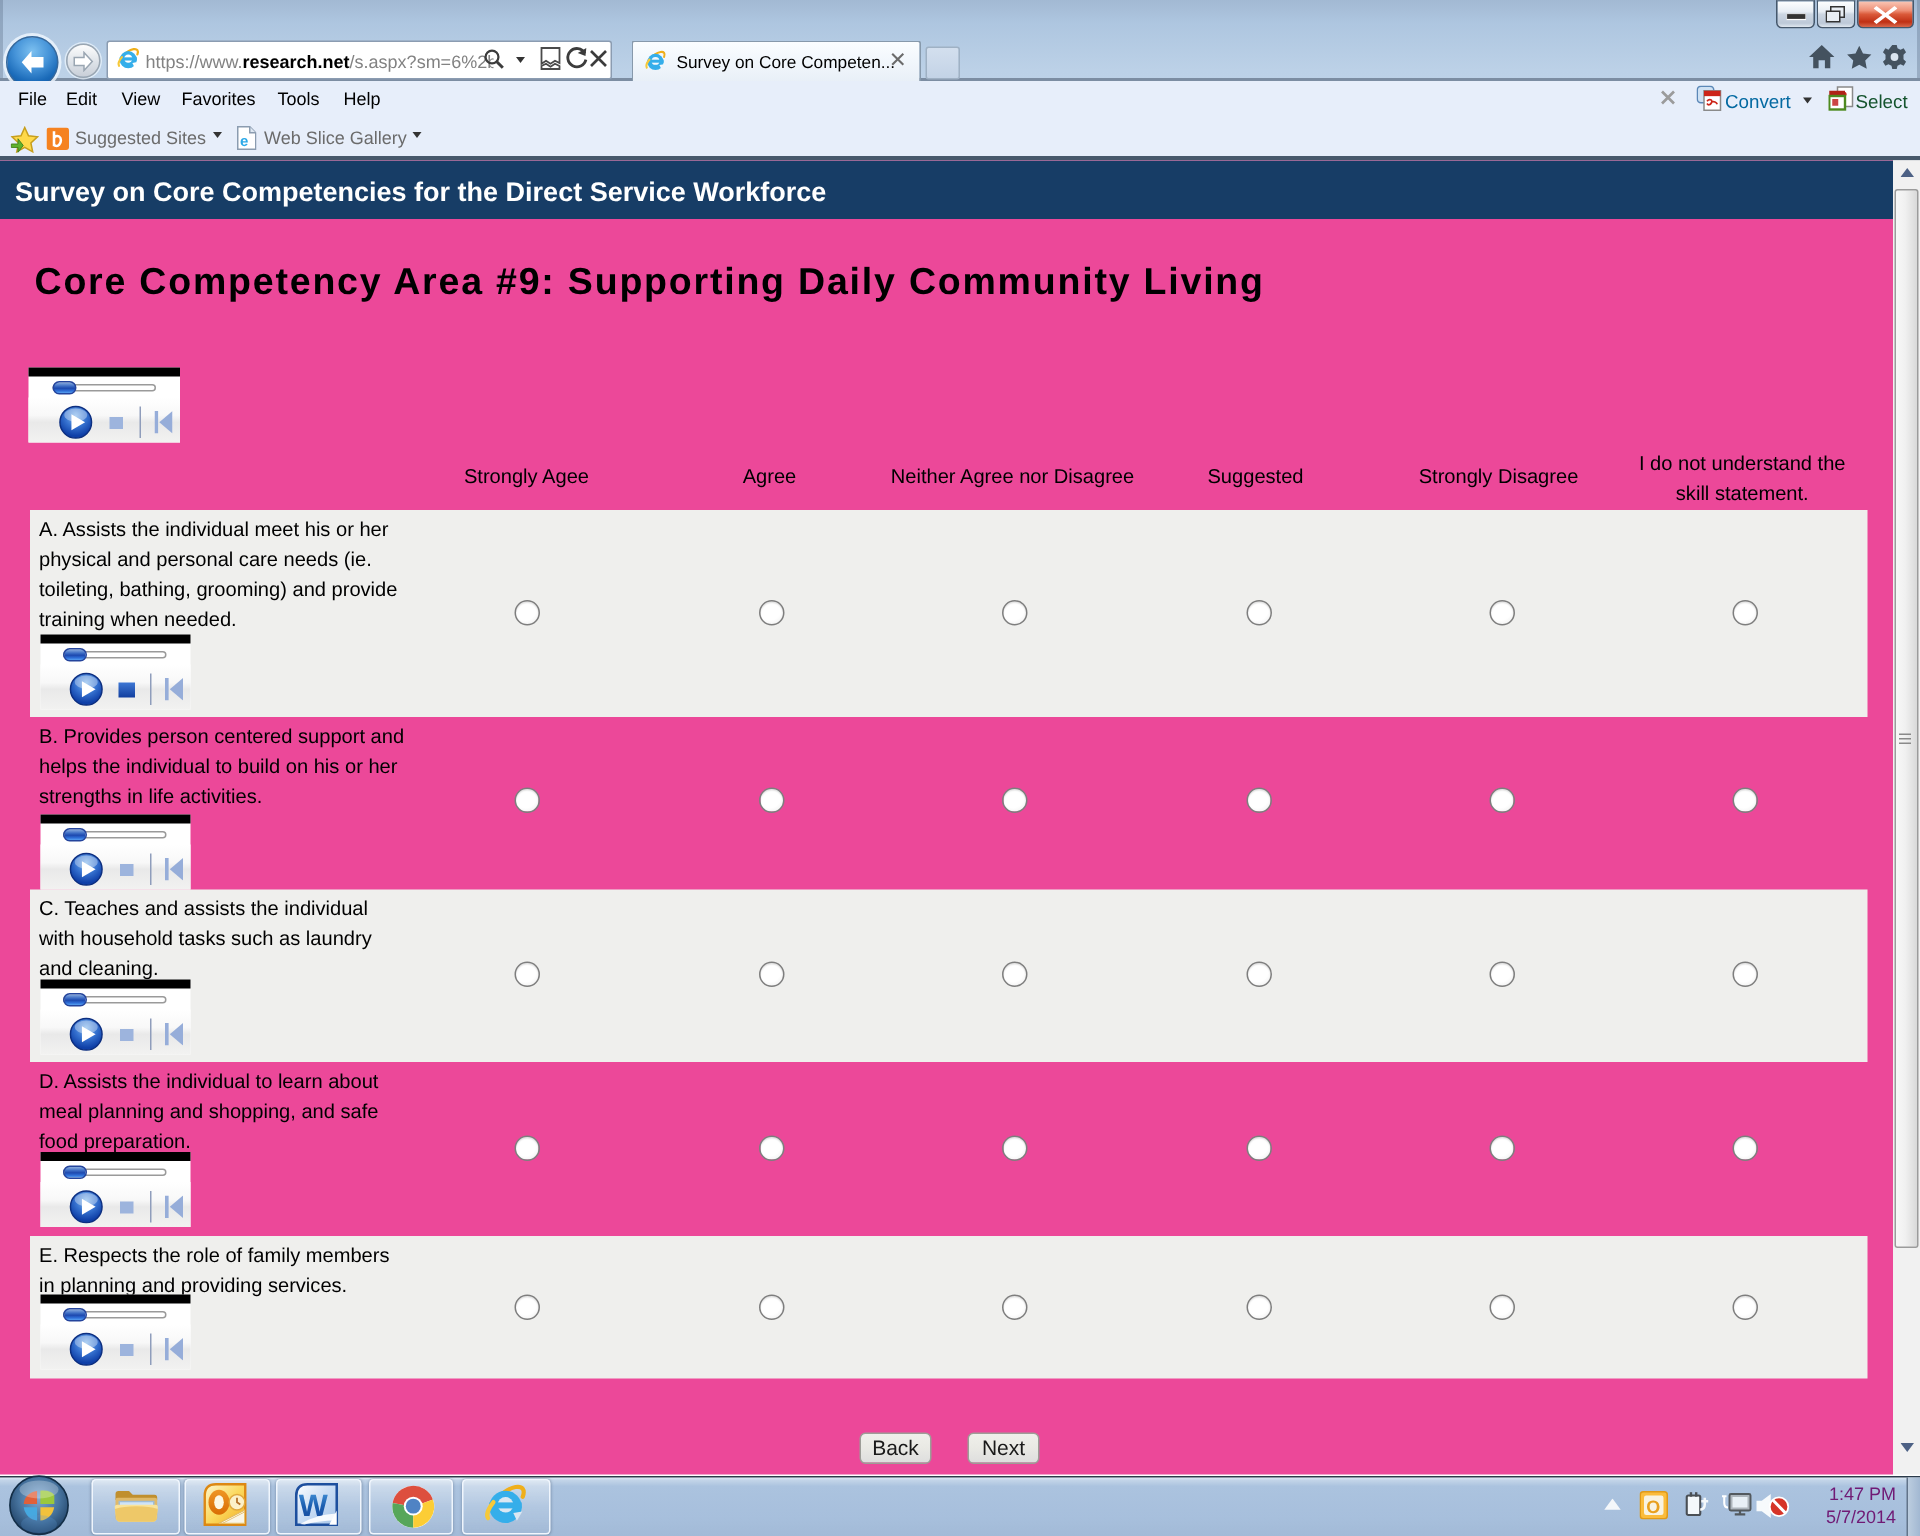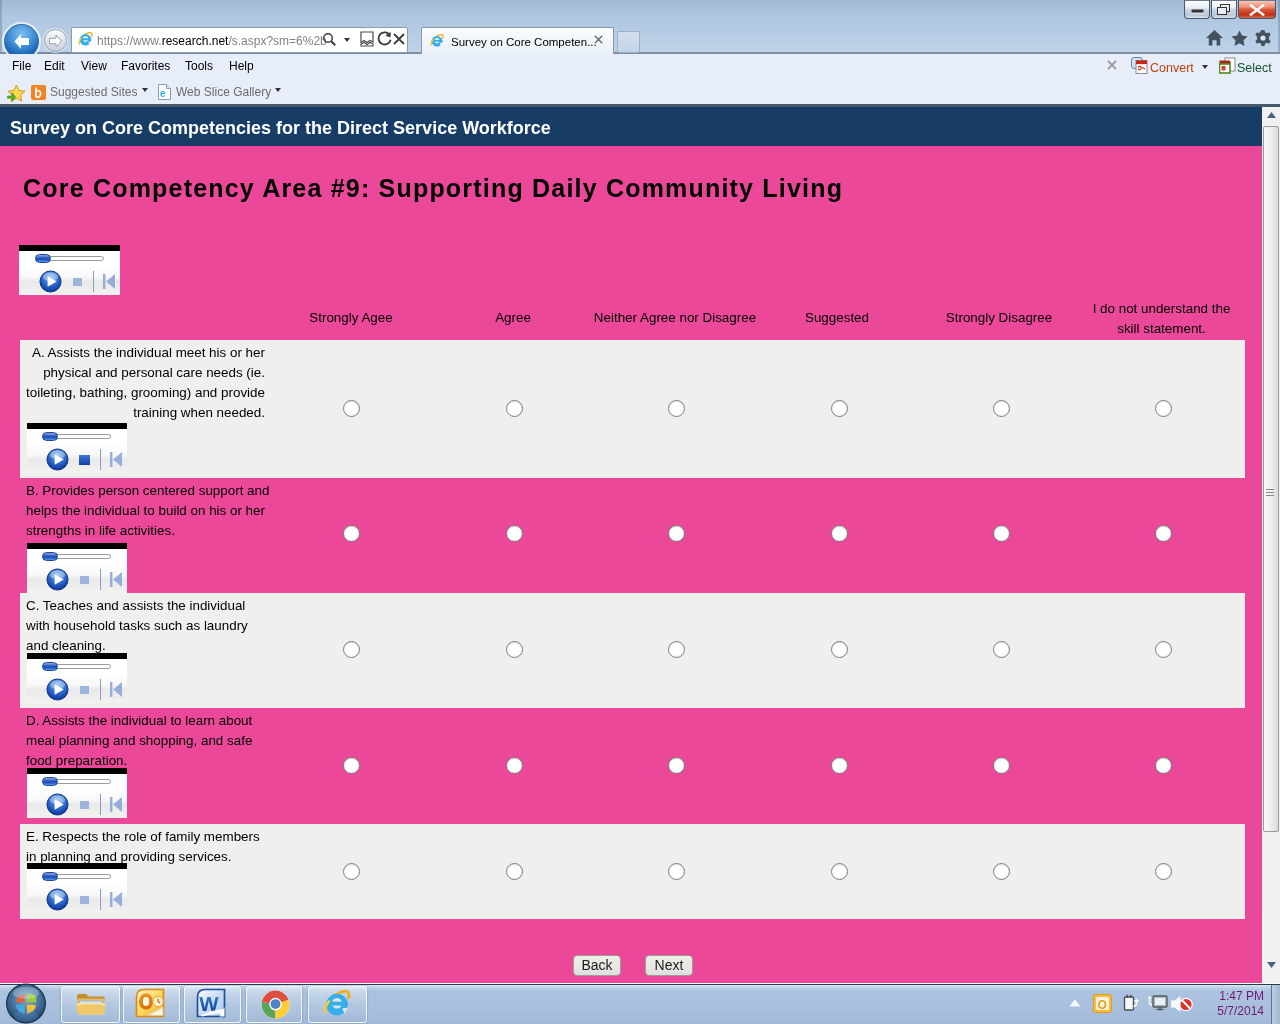--- a/index.html
+++ b/index.html
@@ -21,21 +21,21 @@
 
 #backbtn { position:absolute; top:24px; left:4px; width:35px; height:35px; border-radius:50%;
   background:radial-gradient(circle at 50% 28%, #7cc0f0 0%, #4593d8 40%, #1a6ab8 70%, #0a4f9e 100%);
   border:1px solid #35689c; box-shadow:0 0 0 2px rgba(240,248,255,.8); }
 #fwdbtn { position:absolute; top:29px; left:44px; width:23px; height:23px; border-radius:50%;
   background:linear-gradient(to bottom,#fdfdfd,#dde2e8 55%,#c9cfd8); border:1px solid #9aa6b2; box-shadow:0 0 0 1px rgba(240,248,255,.7); }
 
 #addrbar { position:absolute; top:27px; left:71px; width:337px; height:26px; background:#fff;
   border:1px solid #8b9cb1; border-radius:2px; }
 #addrtext { position:absolute; top:6px; left:25px; font-size:12px; color:#828282; white-space:nowrap; overflow:hidden; width:232px; }
-#addrtext b { color:#000; font-weight:normal; }
+#addrtext b { color:#000; font-weight:bold; }
 
 #tab { position:absolute; top:27px; left:421px; width:193px; height:28px;
   background:linear-gradient(to bottom,#fbfdff 0%,#f2f7fc 45%,#e8eff7 100%);
   border:1px solid #8799ab; border-bottom:none; border-radius:2px 2px 0 0; }
 #tabtitle { position:absolute; top:8px; left:29px; font-size:11.5px; color:#000; width:145px; white-space:nowrap; overflow:hidden; }
 
 #menubar { position:absolute; top:54px; left:0; width:1280px; height:24px; background:#e7eefa; }
 .menuitem { position:absolute; top:5px; font-size:12px; color:#000; }
 #favbar { position:absolute; top:78px; left:0; width:1280px; height:26px; background:#e7eefa; }
 .favtext { position:absolute; font-size:12px; color:#6b6b6b; }
@@ -186,21 +186,21 @@
 
   <svg class="abs" style="top:60px;left:1107px;" width="10" height="10" viewBox="0 0 10 10">
       <path d="M1 1 L9 9 M9 1 L1 9" stroke="#9b9b9b" stroke-width="1.8"></path>
     </svg>
   <svg class="abs" style="top:57px;left:1131px;" width="17" height="17" viewBox="0 0 17 17">
       <rect x="0.5" y="0.5" width="11" height="11" rx="2.5" fill="#cfe1f3" stroke="#5b87b7"></rect>
       <rect x="5" y="3.5" width="11" height="13" fill="#fff" stroke="#8a8a8a"></rect>
       <rect x="5" y="3.5" width="11" height="3.6" fill="#cc2418"></rect>
       <path d="M7 10.5 C8.5 8.5 11 9.5 10 11.5 C9.2 13 7.8 13.4 7 12 M10 11 C11.5 10.4 13.5 11 13.8 12.5" fill="none" stroke="#cc2418" stroke-width="1.1"></path>
     </svg>
-  <span class="abs" style="top:61px;left:1150px;font-size:12.5px;color:#c2410c;">Convert</span>
+  <span class="abs" style="top:61px;left:1150px;font-size:12.5px;color:#0369a1;">Convert</span>
   <div class="caret" style="top:65px;left:1202px;"></div>
   <svg class="abs" style="top:57px;left:1219px;" width="17" height="17" viewBox="0 0 17 17">
       <rect x="6" y="1" width="10" height="13" fill="#fff" stroke="#8a8a8a"></rect>
       <path d="M8 5 C9.5 3.5 12 4.5 11.5 6.5" fill="none" stroke="#cc2418" stroke-width="1"></path>
       <rect x="0.5" y="3.5" width="10.5" height="3.5" fill="#b02318"></rect>
       <rect x="0.5" y="7" width="10.5" height="9" fill="#fff" stroke="#4e8a1f" stroke-width="1.6"></rect>
       <rect x="2.5" y="9" width="4" height="4.5" fill="#c44"></rect>
     </svg>
   <span class="abs" style="top:61px;left:1237px;font-size:12.5px;color:#14532d;">Select</span>
 
@@ -251,21 +251,21 @@
     <div class="grayrow" style="top:486px;height:115px;"></div>
     <div class="grayrow" style="top:717px;height:95px;"></div>
 
     <div class="colhead" style="left:251px;top:201.3px;width:200px;">Strongly Agee</div>
     <div class="colhead" style="left:413px;top:201.3px;width:200px;">Agree</div>
     <div class="colhead" style="left:575px;top:201.3px;width:200px;">Neither Agree nor Disagree</div>
     <div class="colhead" style="left:737px;top:201.3px;width:200px;">Suggested</div>
     <div class="colhead" style="left:899px;top:201.3px;width:200px;">Strongly Disagree</div>
     <div class="colhead" style="left:1084px;top:191.5px;width:155px;">I do not understand the skill statement.</div>
 
-    <div class="rowtext" style="left:26px;top:235.8px;text-align:right;">A. Assists the individual meet his or her<br>physical and personal care needs (ie.<br>toileting, bathing, grooming) and provide<br>training when needed.</div>
+    <div class="rowtext" style="left:26px;top:235.8px;">A. Assists the individual meet his or her<br>physical and personal care needs (ie.<br>toileting, bathing, grooming) and provide<br>training when needed.</div>
     <div class="rowtext" style="left:26px;top:374px;">B. Provides person centered support and<br>helps the individual to build on his or her<br>strengths in life activities.</div>
     <div class="rowtext" style="left:26px;top:488.8px;">C. Teaches and assists the individual<br>with household tasks such as laundry<br>and cleaning.</div>
     <div class="rowtext" style="left:26px;top:603.8px;">D. Assists the individual to learn about<br>meal planning and shopping, and safe<br>food preparation.</div>
     <div class="rowtext" style="left:26px;top:719.8px;">E. Respects the role of family members<br>in planning and providing services.</div>
 
     <div class="radio" style="left:343.2px;top:293.2px;"></div>
     <div class="radio" style="left:506px;top:293.2px;"></div>
     <div class="radio" style="left:668.2px;top:293.2px;"></div>
     <div class="radio" style="left:830.5px;top:293.2px;"></div>
     <div class="radio" style="left:992.8px;top:293.2px;"></div>

